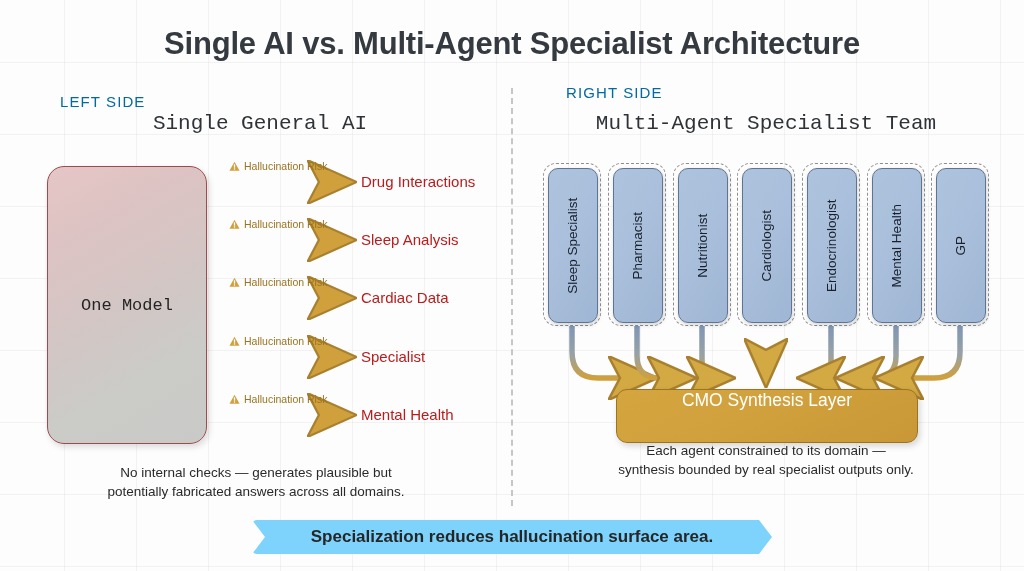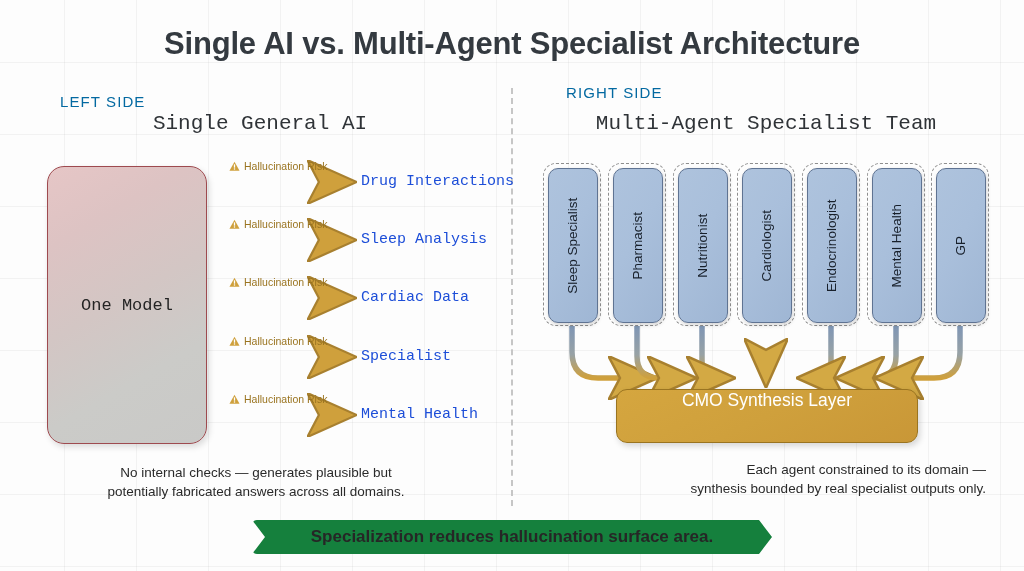--- a/index.html
+++ b/index.html
@@ -105,23 +105,22 @@
     font-size: 10.5px;
     color: #9a7420;
     white-space: nowrap;
   }
   .warn-icon { display: block; }
 
   
   .out-label {
     position: absolute;
     font-size: 15px;
-    color: #1d4ed8;
+    color: #b91c1c;
     white-space: nowrap;
-    font-family: Liberation Mono, monospace;
   }
 
   
   .spec-wrap {
     position: absolute;
     top: 163px;
     width: 58px;
     height: 163px;
     border: 1.6px dashed #8e8e8e;
     border-radius: 13px;
@@ -173,30 +172,30 @@
 
   
   .caption {
     position: absolute;
     text-align: center;
     font-size: 13.5px;
     line-height: 19px;
     color: #2a2a2a;
   }
   #left-caption  { left: 36px;  top: 463px; width: 440px; }
-  #right-caption { left: 546px; top: 460px; width: 440px; text-align: right; }
+  #right-caption { left: 546px; top: 441px; width: 440px; }
 
   
   #bottom-banner {
     position: absolute;
     left: 252px;
     top: 520px;
     width: 520px;
     height: 34px;
-    background: #15803d;
+    background: #7dd3fc;
     border-radius: 5px;
     clip-path: polygon(0 0, calc(100% - 13px) 0, 100% 50%, calc(100% - 13px) 100%, 0 100%, 13px 50%);
     display: flex;
     align-items: center;
     justify-content: center;
   }
   #bottom-banner-label {
     font-size: 17px;
     font-weight: bold;
     color: #262626;

